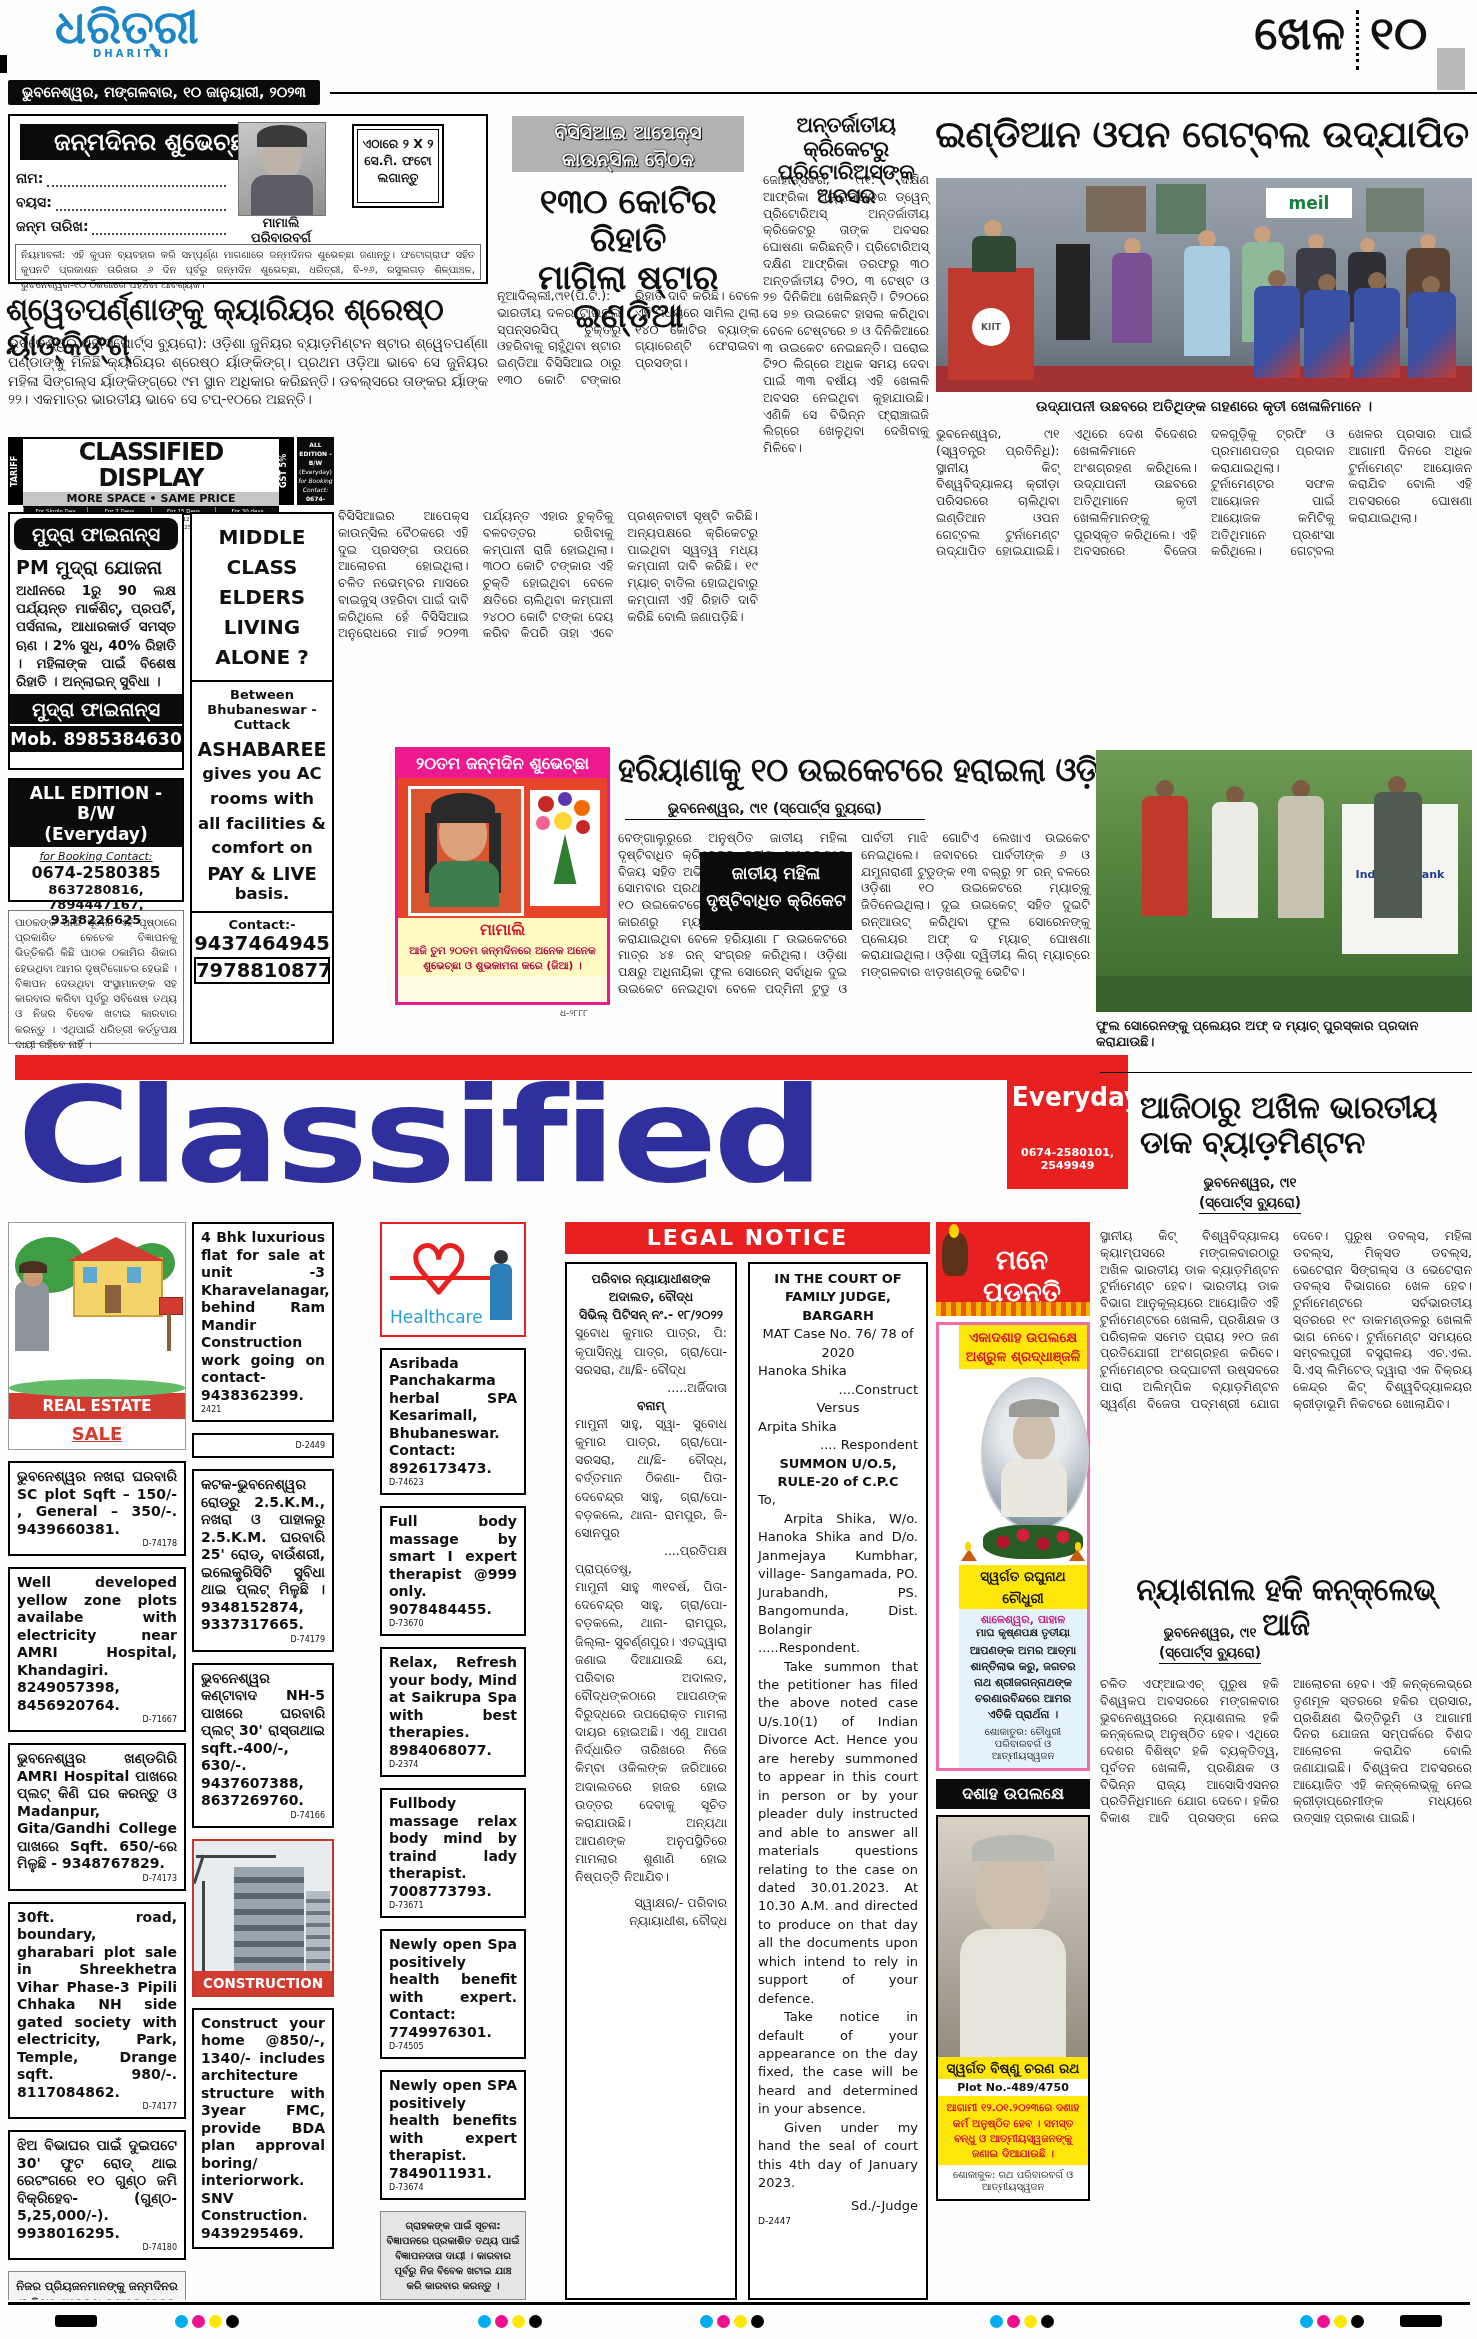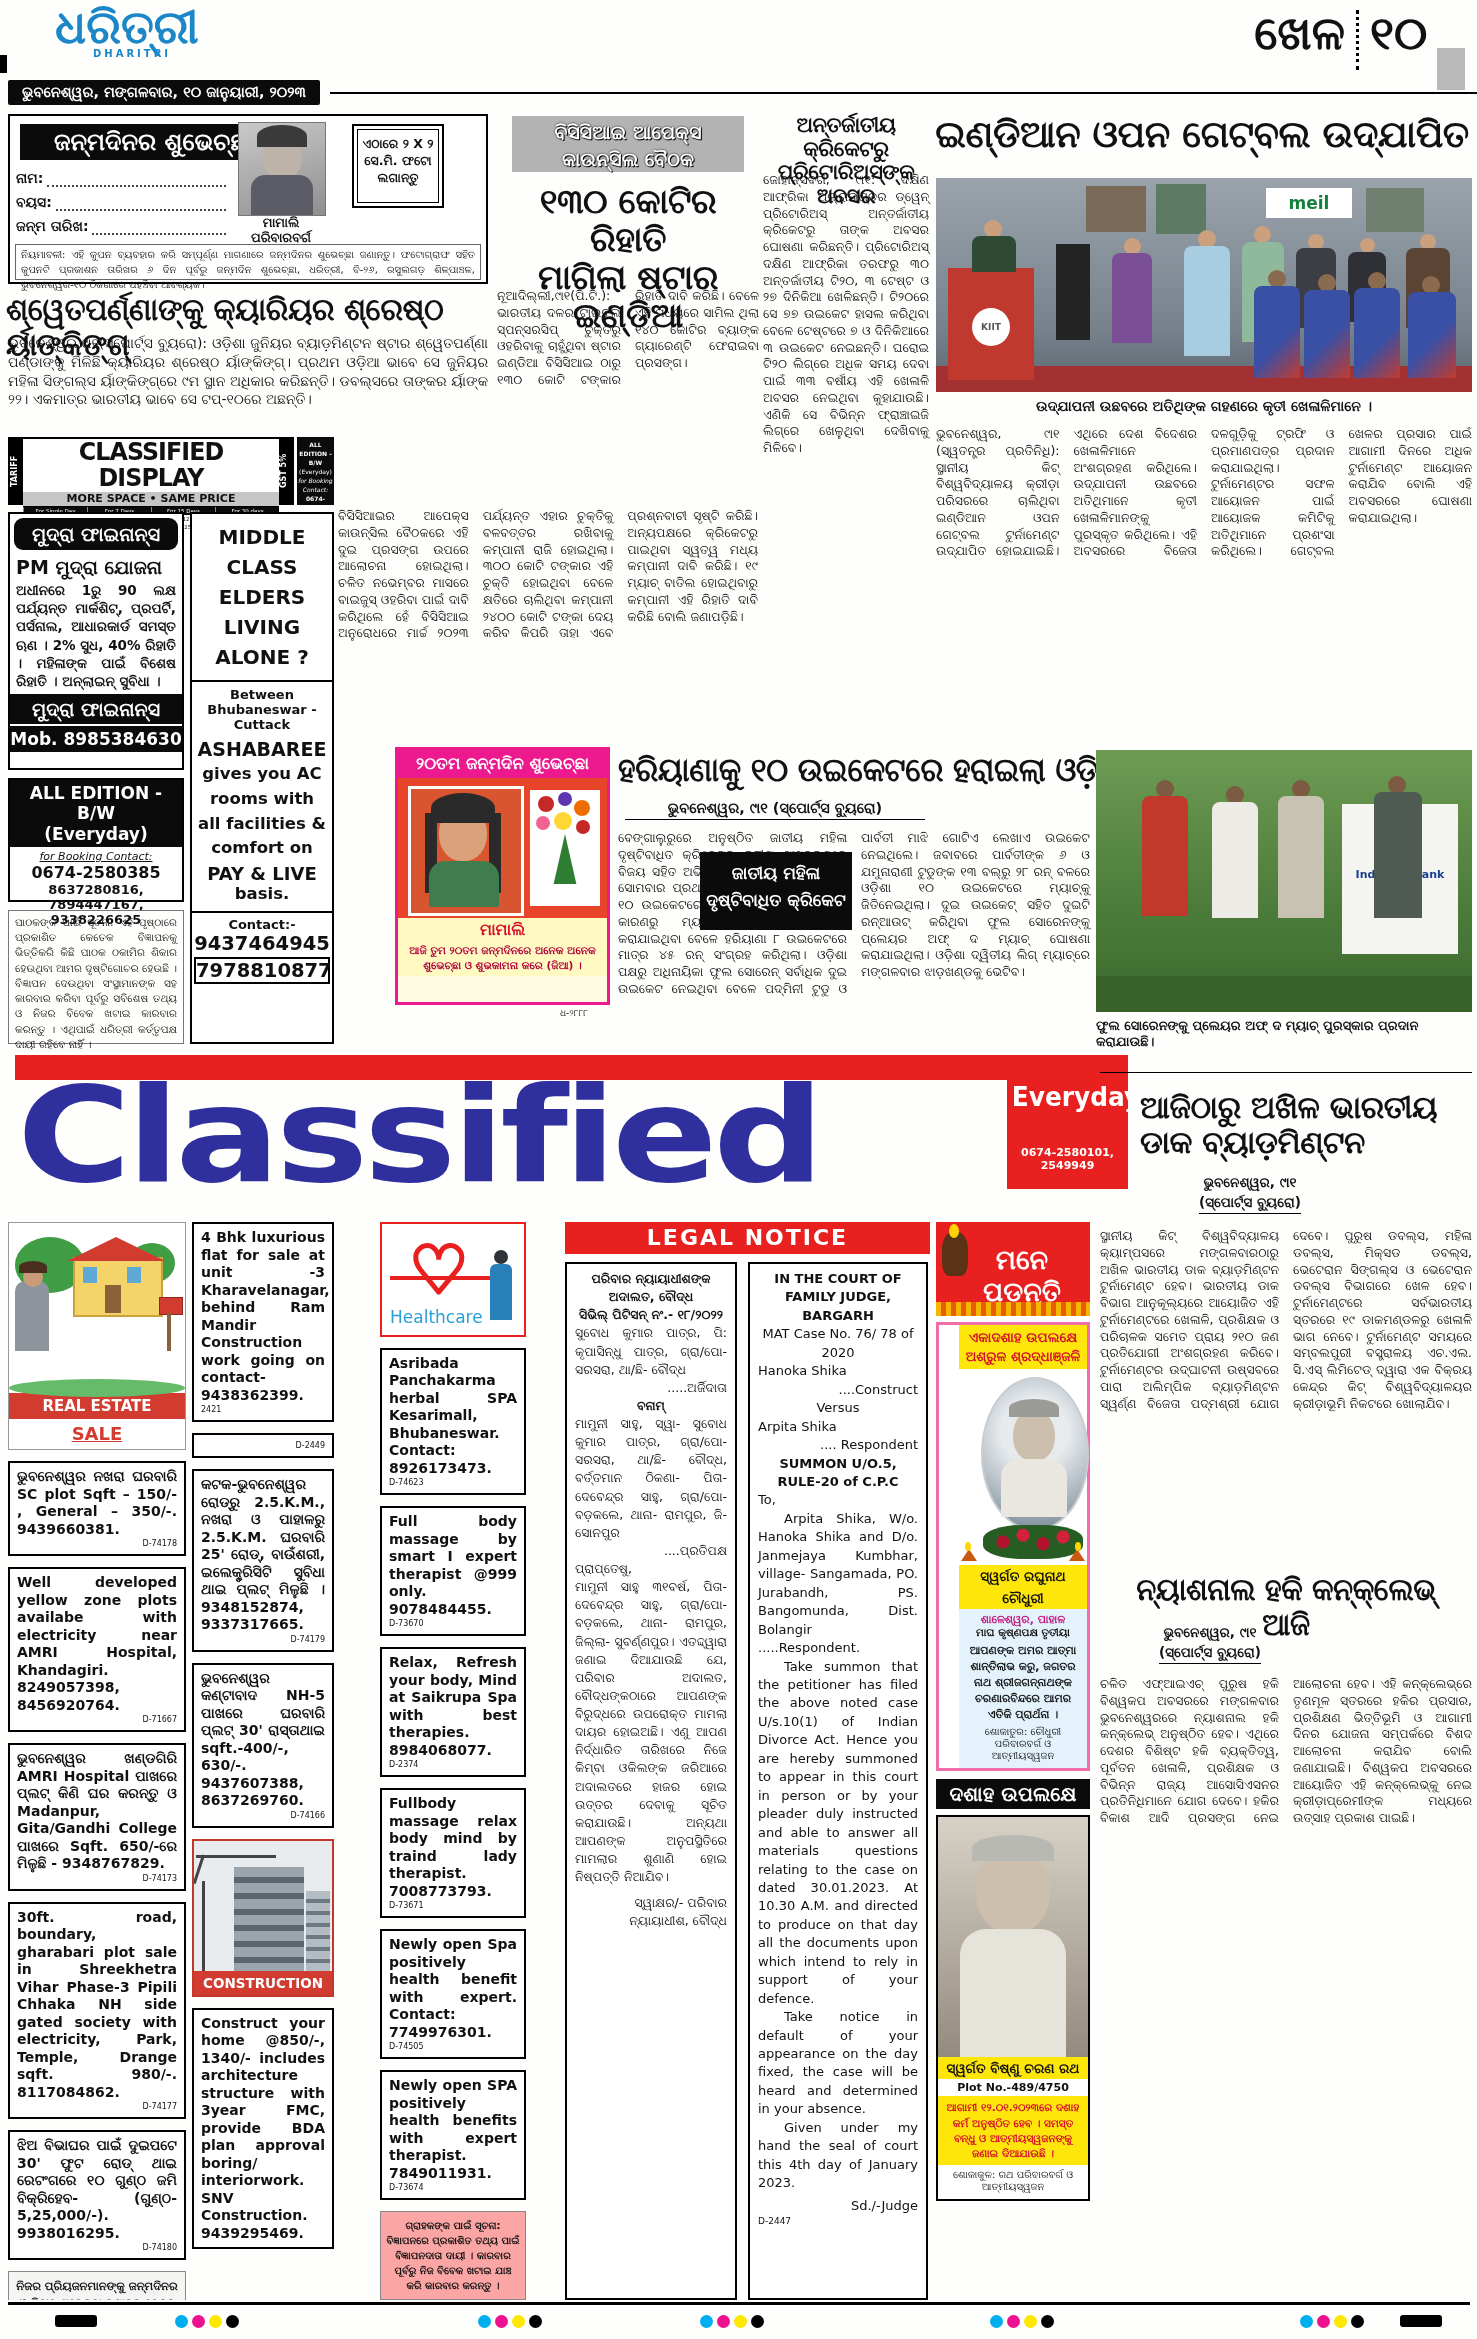--- a/index.html
+++ b/index.html
@@ -340,21 +340,21 @@
       <div class="abs" style="left:108px;top:40px;width:22px;height:56px;border-radius:6px 6px 0 0;background:#2980b9;"></div>
       <div class="abs" style="left:112px;top:26px;width:14px;height:14px;border-radius:50%;background:#30343a;"></div>
       <div class="abs" style="left:8px;bottom:8px;color:#2a9fd8;font-size:17px;">Healthcare</div>
     </div>
     <div class="ad"><span>Asribada Panchakarma herbal SPA Kesarimall, Bhubaneswar. Contact: 8926173473.</span><span class="adid" style="text-align:left;">D-74623</span></div>
     <div class="ad"><span>Full body massage by smart I expert therapist @999 only. 9078484455.</span><span class="adid" style="text-align:left;">D-73670</span></div>
     <div class="ad"><span>Relax, Refresh your body, Mind at Saikrupa Spa with best therapies. 8984068077.</span><span class="adid" style="text-align:left;">D-2374</span></div>
     <div class="ad"><span>Fullbody massage relax body mind by traind lady therapist. 7008773793.</span><span class="adid" style="text-align:left;">D-73671</span></div>
     <div class="ad"><span>Newly open Spa positively health benefit with expert. Contact: 7749976301.</span><span class="adid" style="text-align:left;">D-74505</span></div>
     <div class="ad"><span>Newly open SPA positively health benefits with expert therapist. 7849011931.</span><span class="adid" style="text-align:left;">D-73674</span></div>
-    <div class="ctr" style="border:1px solid #888;font-size:10px;font-weight:bold;padding:6px 5px;line-height:1.5;background:#fca5a5;">ଗ୍ରାହକଙ୍କ ପାଇଁ ସୂଚନା: ବିଜ୍ଞାପନରେ ପ୍ରକାଶିତ ତଥ୍ୟ ପାଇଁ ବିଜ୍ଞାପନଦାତା ଦାୟୀ । କାରବାର ପୂର୍ବରୁ ନିଜ ବିବେକ ଖଟାଇ ଯାଞ୍ଚ କରି କାରବାର କରନ୍ତୁ ।</div>
+    <div class="ctr" style="border:1px solid #888;font-size:10px;font-weight:bold;padding:6px 5px;line-height:1.5;background:#e5e5e5;">ଗ୍ରାହକଙ୍କ ପାଇଁ ସୂଚନା: ବିଜ୍ଞାପନରେ ପ୍ରକାଶିତ ତଥ୍ୟ ପାଇଁ ବିଜ୍ଞାପନଦାତା ଦାୟୀ । କାରବାର ପୂର୍ବରୁ ନିଜ ବିବେକ ଖଟାଇ ଯାଞ୍ଚ କରି କାରବାର କରନ୍ତୁ ।</div>
   </div>
 
   <div class="abs ctr b w" style="left:565px;top:1222px;width:365px;height:32px;background:#e8201f;font-size:22px;line-height:32px;letter-spacing:2px;">LEGAL NOTICE</div>
   <div class="abs bx" style="left:565px;top:1262px;width:172px;height:1038px;padding:6px 8px;font-size:12.5px;line-height:1.45;">
     <div class="ctr b">ପରିବାର ନ୍ୟାୟାଧୀଶଙ୍କ ଅଦାଲତ, ବୌଦ୍ଧ</div>
     <div class="ctr b">ସିଭିଲ୍ ପିଟିସନ୍ ନଂ.- ୧୮/୨୦୨୨</div>
     <div class="jst">ସୁବୋଧ କୁମାର ପାତ୍ର, ପି: କୃପାସିନ୍ଧୁ ପାତ୍ର, ଗ୍ରା/ପୋ- ସରସରା, ଥା/ଛି- ବୌଦ୍ଧ</div>
     <div style="text-align:right;">.....ଅର୍ଜିଦାତା</div>
     <div class="ctr b">ବନାମ୍</div>
     <div class="jst">ମାମୁନୀ ସାହୁ, ସ୍ୱା- ସୁବୋଧ କୁମାର ପାତ୍ର, ଗ୍ରା/ପୋ- ସରସରା, ଥା/ଛି- ବୌଦ୍ଧ, ବର୍ତ୍ତମାନ ଠିକଣା- ପିତା- ଦେବେନ୍ଦ୍ର ସାହୁ, ଗ୍ରା/ପୋ- ବଡ଼କଲେ, ଥାନା- ରାମପୁର, ଜି- ସୋନପୁର</div>
@@ -406,21 +406,21 @@
           <div class="flame" style="right:6px;bottom:14px;"></div>
       </div>
       <div class="ctr b" style="background:#ffe60a;font-size:13.5px;line-height:22px;">ସ୍ୱର୍ଗତ ରଘୁନାଥ ଚୌଧୁରୀ</div>
       <div style="background:#e3f2fb;padding:4px 5px 6px;">
         <div class="ctr b" style="color:#c2187e;font-size:11px;">ଶାଳେଶ୍ୱର, ପାହାଳ</div>
         <div class="ctr b" style="font-size:10.5px;">ମାଘ କୃଷ୍ଣପକ୍ଷ ତୃତୀୟା</div>
         <div class="ctr b" style="font-size:11px;margin-top:4px;line-height:1.45;">ଆପଣଙ୍କ ଅମର ଆତ୍ମା ଶାନ୍ତିଲାଭ କରୁ, ଜଗତର ନାଥ ଶ୍ରୀଜଗନ୍ନାଥଙ୍କ ଚରଣାରବିନ୍ଦରେ ଆମର ଏତିକି ପ୍ରାର୍ଥନା ।</div>
         <div class="ctr" style="font-size:10px;margin-top:4px;">ଶୋକାତୁର: ଚୌଧୁରୀ ପରିବାରବର୍ଗ ଓ ଆତ୍ମୀୟସ୍ୱଜନ</div>
       </div>
     </div>
-    <div class="ctr b w blackbar" style="margin-top:8px;font-size:20px;line-height:30px;">ଦଶାହ ଉପଲକ୍ଷେ</div>
+    <div class="ctr b w blackbar" style="margin-top:8px;font-size:16px;line-height:30px;">ଦଶାହ ଉପଲକ୍ଷେ</div>
     <div style="margin-top:6px;border:2px solid #000;background:#fff;">
       <div style="position:relative;height:240px;background:linear-gradient(180deg,#d8d2c6,#938b7e);">
         <div class="abs" style="left:38px;top:30px;width:74px;height:86px;border-radius:50% 50% 45% 45%;background:#cdbfae;"></div>
         <div class="abs" style="left:34px;top:18px;width:82px;height:26px;border-radius:50% 50% 0 0;background:#b9b9b4;"></div>
         <div class="abs" style="left:22px;top:112px;width:106px;height:128px;border-radius:26px 26px 0 0;background:#e6e4da;"></div>
       </div>
       <div class="ctr b" style="background:#ffe60a;font-size:13.5px;line-height:22px;">ସ୍ୱର୍ଗତ ବିଷ୍ଣୁ ଚରଣ ରଥ</div>
       <div class="ctr b" style="font-size:11px;padding:2px 0;">Plot No.-489/4750</div>
       <div class="ctr b" style="background:#ffe60a;color:#d60f2c;font-size:10.5px;line-height:1.45;padding:4px 5px;">ଆଗାମୀ ୧୨.୦୧.୨୦୨୩ରେ ଦଶାହ କର୍ମ ଅନୁଷ୍ଠିତ ହେବ । ସମସ୍ତ ବନ୍ଧୁ ଓ ଆତ୍ମୀୟସ୍ୱଜନଙ୍କୁ ଜଣାଇ ଦିଆଯାଉଛି ।</div>
       <div class="ctr" style="font-size:10px;padding:4px 4px 6px;">ଶୋକାକୁଳ: ରଥ ପରିବାରବର୍ଗ ଓ ଆତ୍ମୀୟସ୍ୱଜନ</div>

